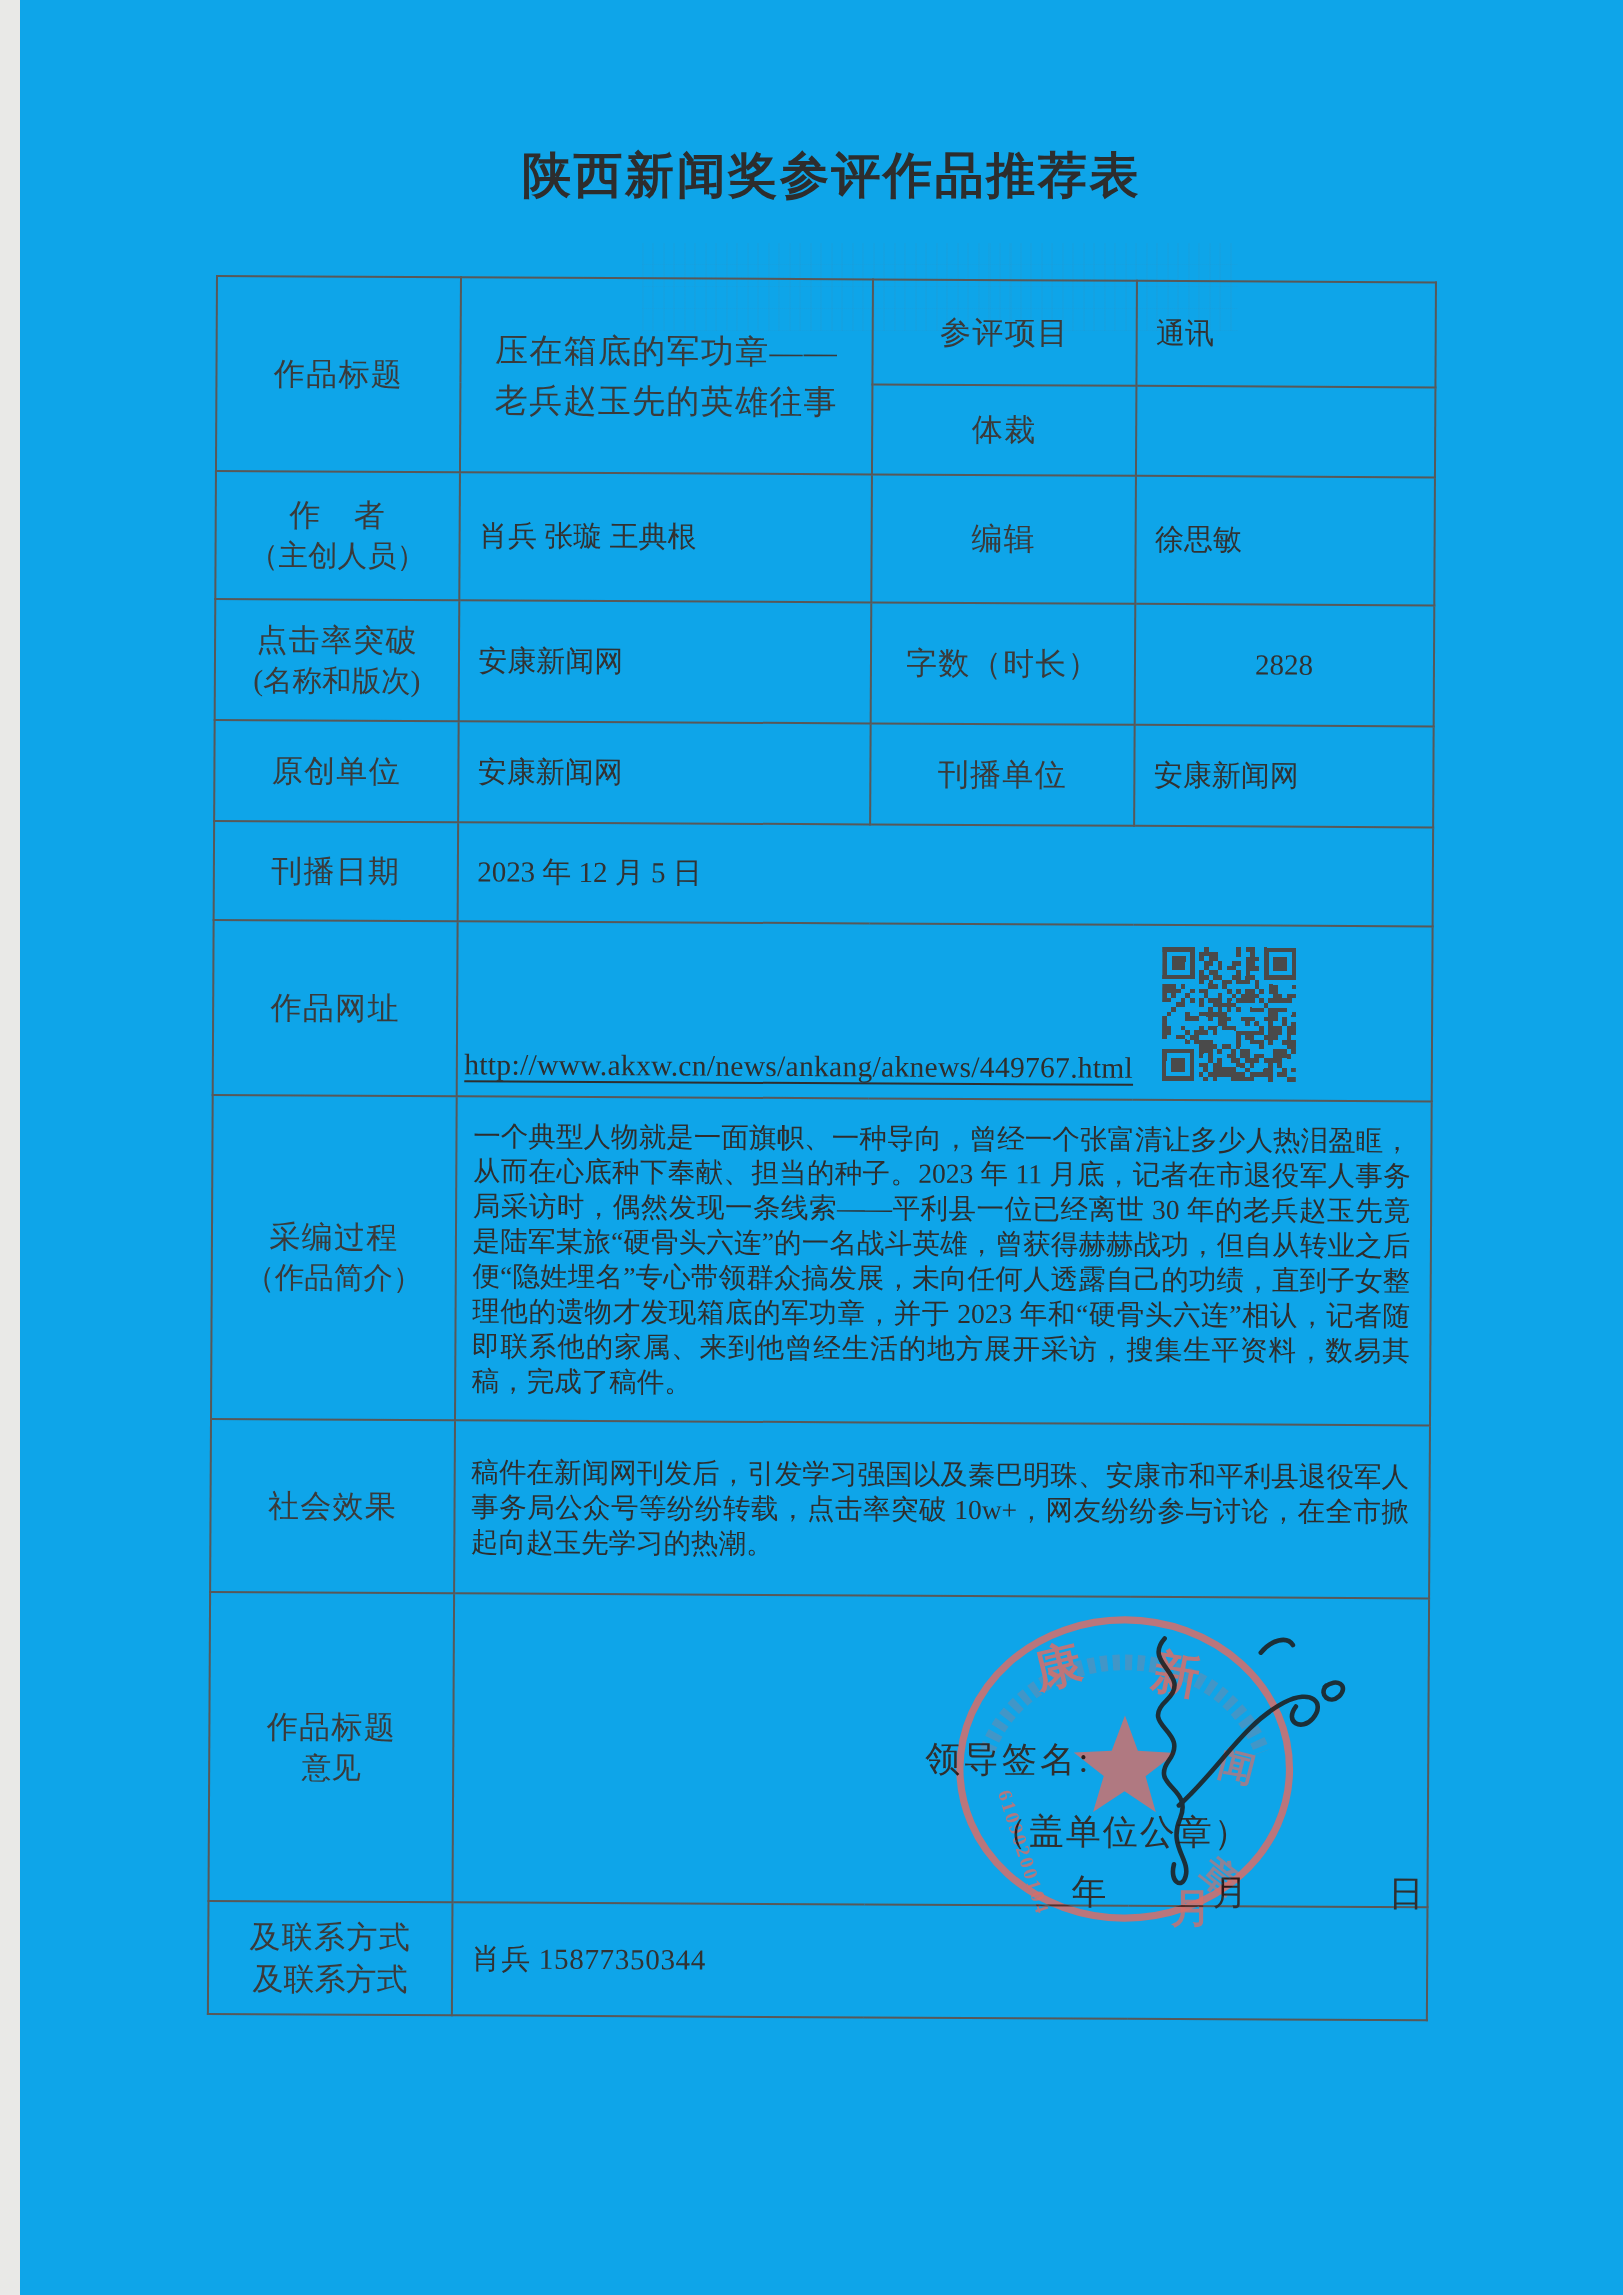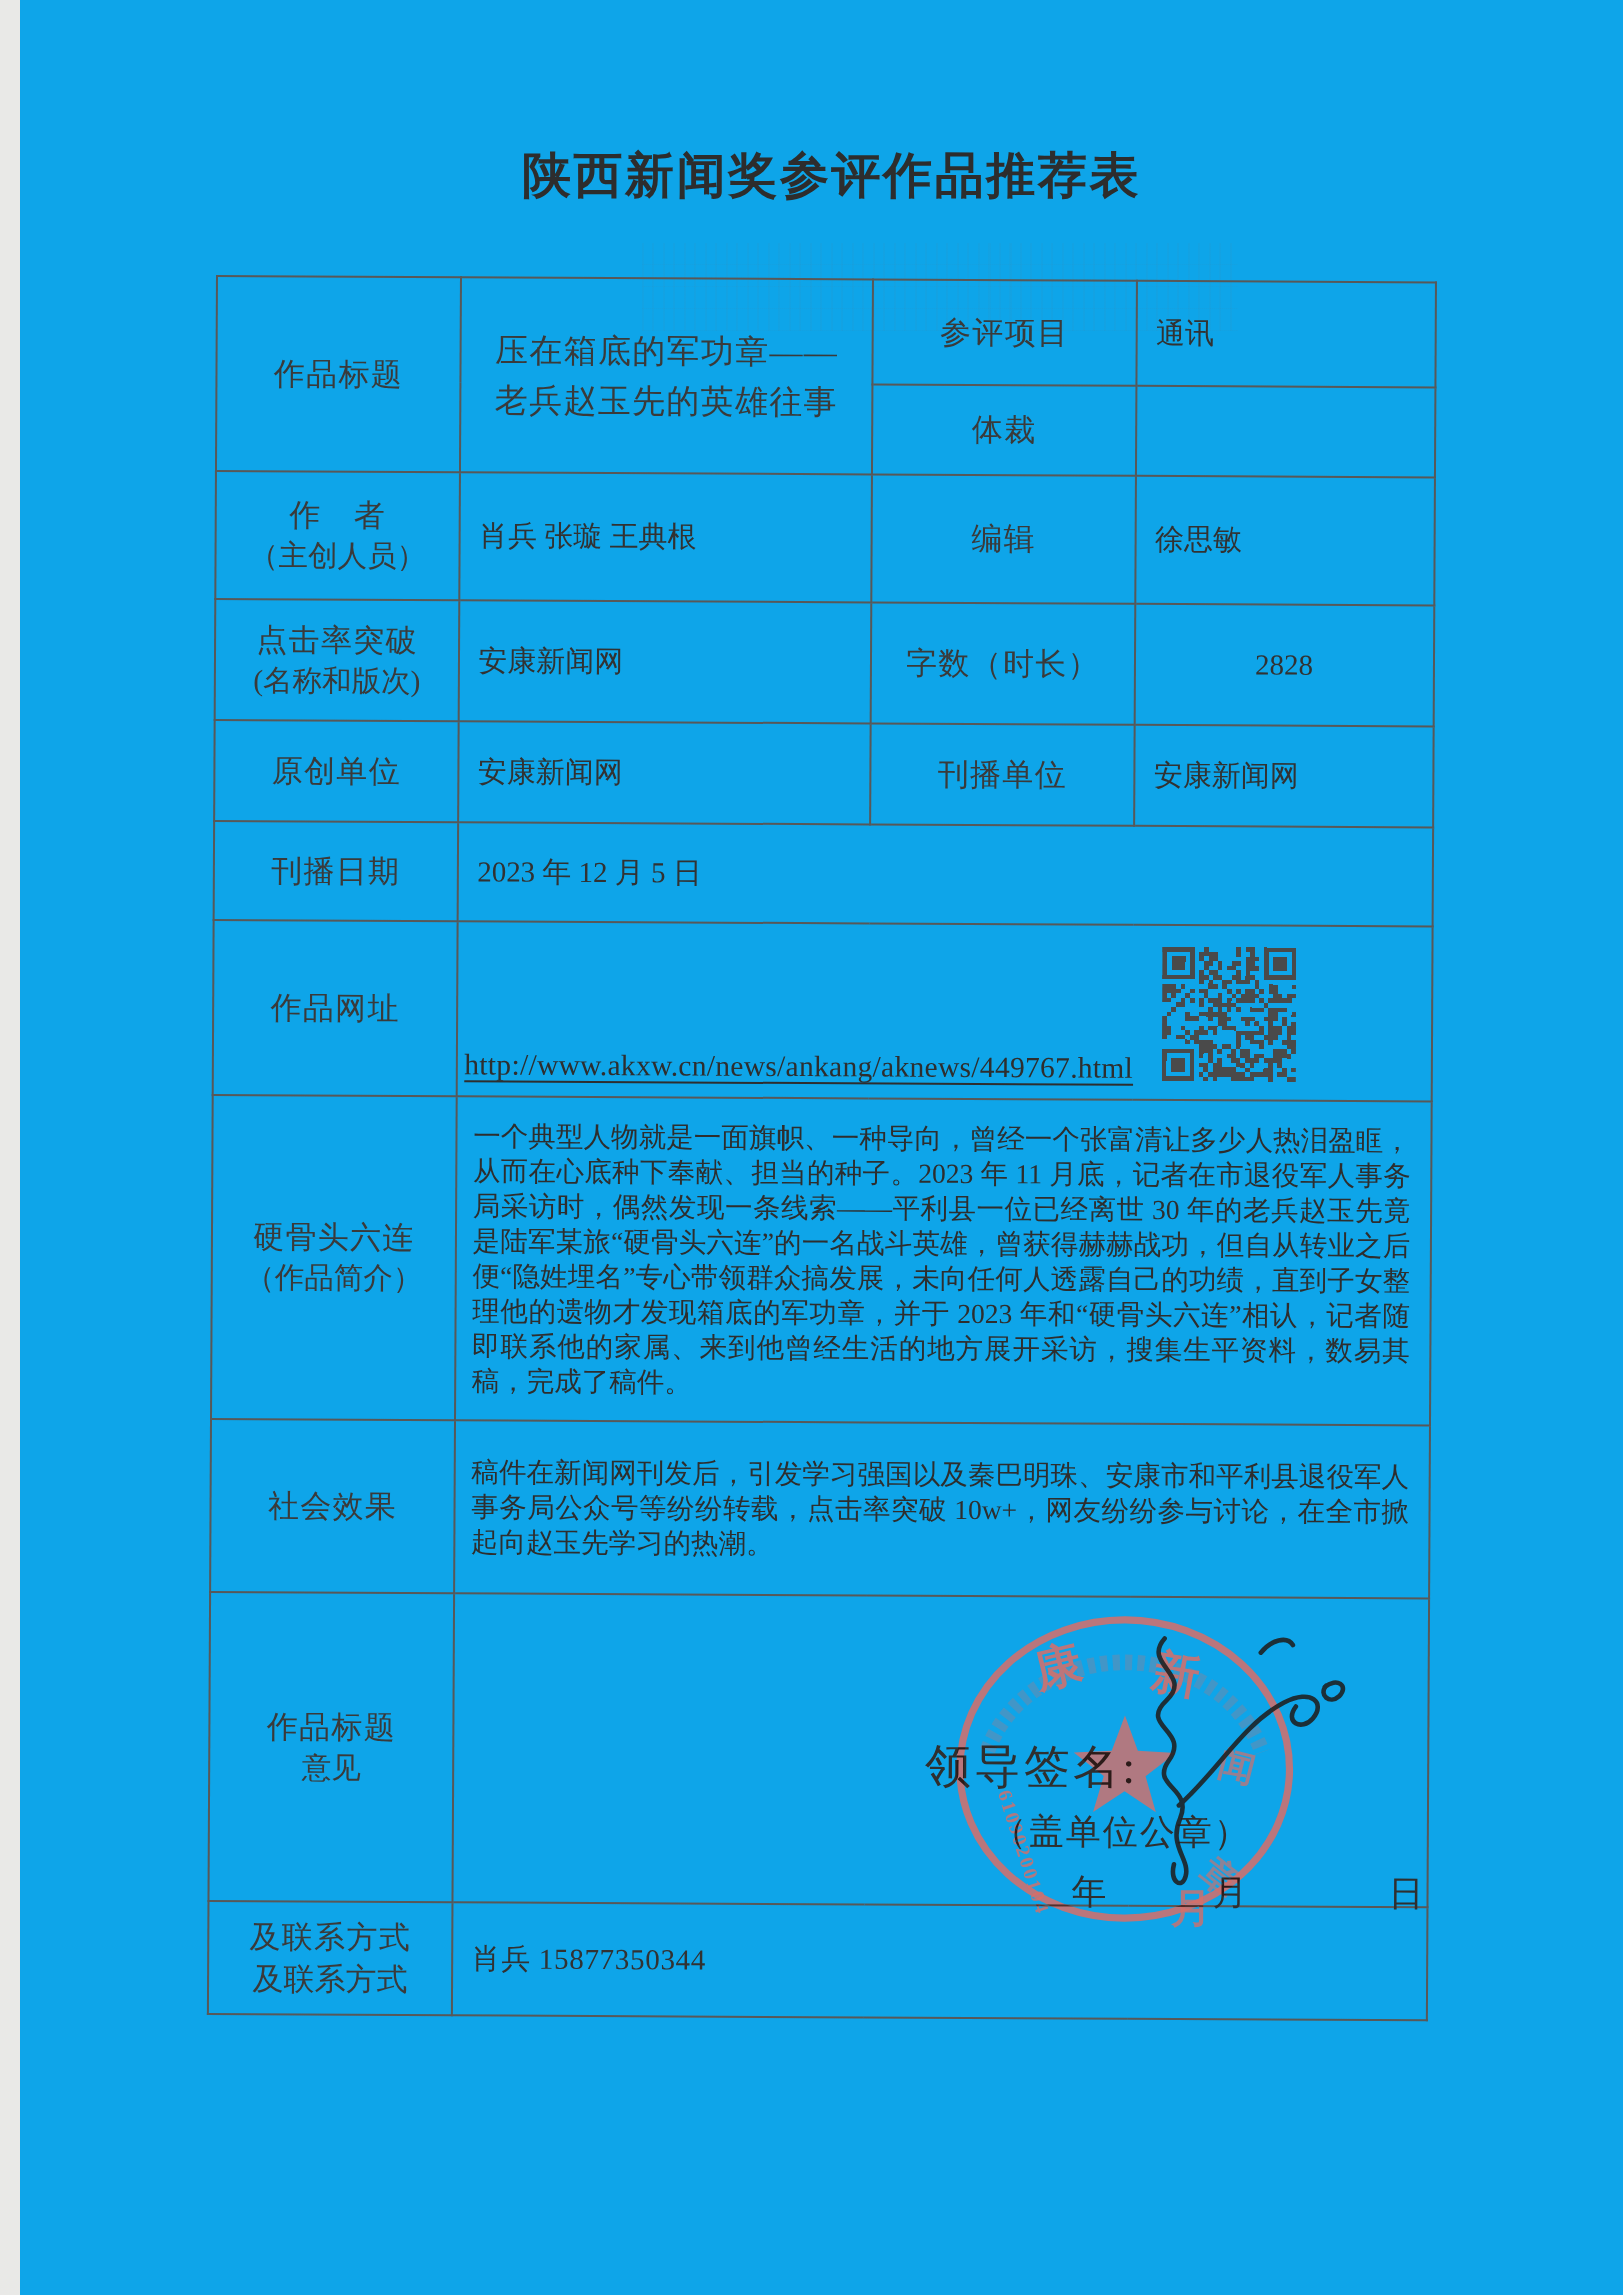--- a/index.html
+++ b/index.html
@@ -54,21 +54,21 @@
   td.para-mid{vertical-align:middle;}
   td.relcell{position:relative;}
   .url-link{
     position:absolute;left:6.5px;top:126px;
     font-size:29.5px;color:#2e2e2e;text-decoration:underline;
     text-underline-offset:5.9px;letter-spacing:0.3px;white-space:nowrap;
   }
   .qr{position:absolute;left:704px;top:19.6px;width:134px;height:136px;}
   .qr svg{width:100%;height:100%;}
   
-  .sig-label{position:absolute;left:471px;top:139px;font-size:46px;color:#2f2f2f;letter-spacing:3.3px;white-space:nowrap;}
+  .sig-label{position:absolute;left:471px;top:139px;font-size:35px;color:#2f2f2f;letter-spacing:3.3px;white-space:nowrap;}
   .seal-note{position:absolute;left:538px;top:211px;font-size:35px;color:#2f2f2f;letter-spacing:2px;white-space:nowrap;}
   .d-year{position:absolute;left:618px;top:271px;font-size:35px;color:#2f2f2f;}
   .d-month{position:absolute;left:759px;top:271px;font-size:35px;color:#2f2f2f;}
   .d-day{position:absolute;left:935px;top:271px;font-size:35px;color:#2f2f2f;}
   svg.stamp{position:absolute;left:487px;top:10.5px;width:367px;height:327px;mix-blend-mode:multiply;opacity:.93;pointer-events:none;}
   svg.stamp text{font-family:"Liberation Serif","DejaVu Serif",serif;font-weight:700;}
   svg.signature{position:absolute;left:641px;top:10.5px;width:275px;height:288px;pointer-events:none;}
   .contact-val{font-size:31px;letter-spacing:0.7px;}
   .date-val{font-size:30px;}
 </style>
@@ -465,21 +465,21 @@
                   <rect x="0" y="28" width="7" height="1" fill="#4a4a4a"></rect>
                   <rect x="0" y="22" width="1" height="7" fill="#4a4a4a"></rect>
                   <rect x="6" y="22" width="1" height="7" fill="#4a4a4a"></rect>
                   <rect x="2" y="24" width="3" height="3" fill="#4a4a4a"></rect>
                 </svg></div>
         </td>
       </tr>
 
       <tr style="height:324px">
         <td class="lab">
-          <span>硬骨头六连</span>
+          <span>采编过程</span>
           <span class="l2">（作品简介）</span>
         </td>
         <td class="para" colspan="3">一个典型人物就是一面旗帜、一种导向，曾经一个张富清让多少人热泪盈眶，从而在心底种下奉献、担当的种子。2023 年 11 月底，记者在市退役军人事务局采访时，偶然发现一条线索——平利县一位已经离世 30 年的老兵赵玉先竟是陆军某旅“硬骨头六连”的一名战斗英雄，曾获得赫赫战功，但自从转业之后便“隐姓埋名”专心带领群众搞发展，未向任何人透露自己的功绩，直到子女整理他的遗物才发现箱底的军功章，并于 2023 年和“硬骨头六连”相认，记者随即联系他的家属、来到他曾经生活的地方展开采访，搜集生平资料，数易其稿，完成了稿件。</td>
       </tr>
 
       <tr style="height:173px">
         <td class="lab">社会效果</td>
         <td class="para para-mid" colspan="3">稿件在新闻网刊发后，引发学习强国以及秦巴明珠、安康市和平利县退役军人事务局公众号等纷纷转载，点击率突破 10w+，网友纷纷参与讨论，在全市掀起向赵玉先学习的热潮。</td>
       </tr>
 

